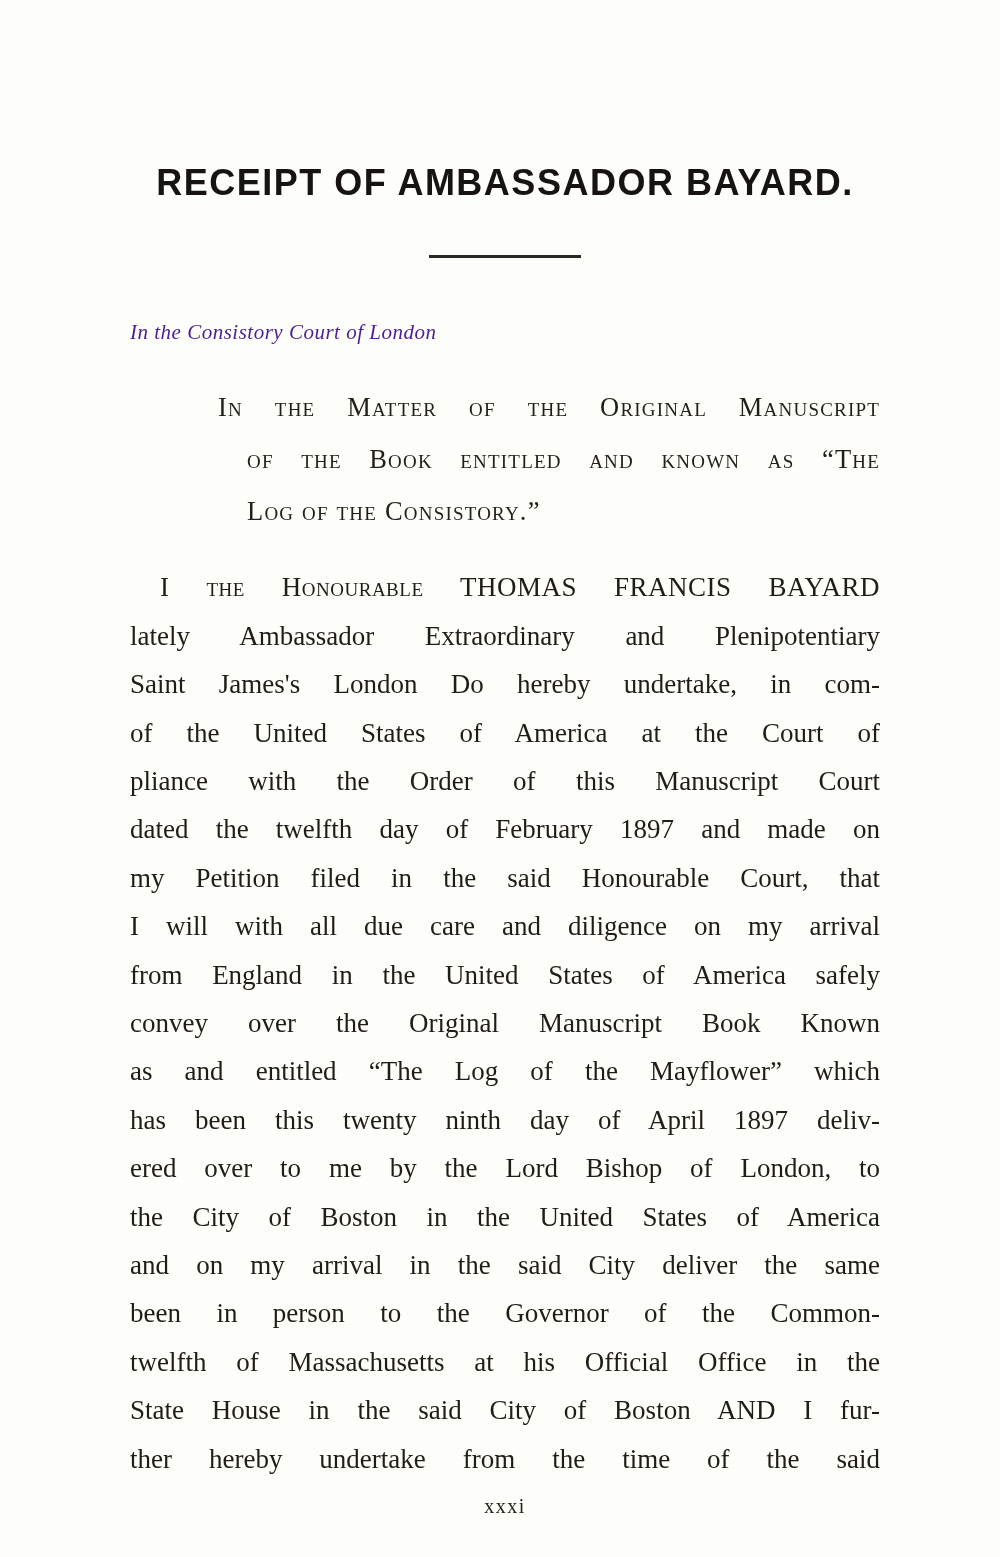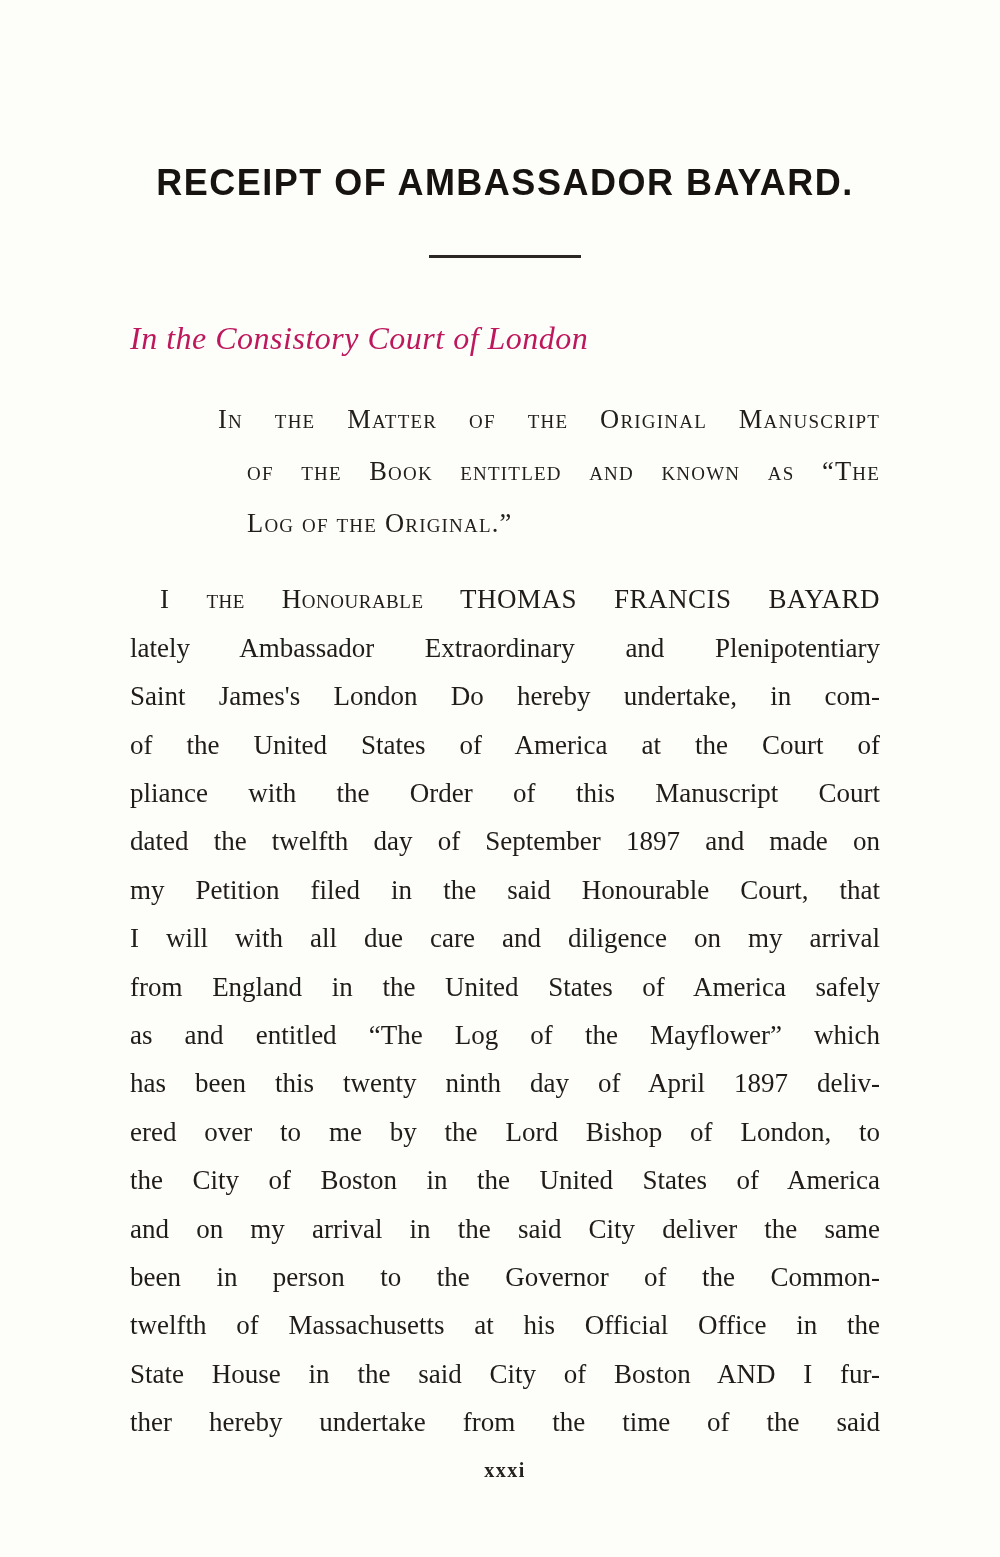--- a/index.html
+++ b/index.html
@@ -30,24 +30,24 @@
     line-height: 1.15;
   }
   .rule {
     width: 152px;
     height: 3px;
     background: #2b2722;
     margin: 52px auto 0 auto;
   }
   .court-heading {
     font-style: italic;
-    font-size: 32px;
+    font-size: 21px;
     letter-spacing: 0.5px;
     margin-top: 62px;
-    color: #be185d;
+    color: #4c1d95;
   }
   .matter {
     margin-top: 36px;
     font-size: 26.5px;
     line-height: 52px;
     padding-left: 117px;
     color: #221e19;
   }
   .m-line {
     font-variant: small-caps;
@@ -74,53 +74,54 @@
   .b-line.sc {
     font-variant: small-caps;
     letter-spacing: 0.5px;
   }
   .b-line.ind {
     text-indent: 30px;
   }
   .folio {
     text-align: center;
     font-size: 20px;
-    font-weight: bold;
+    font-weight: normal;
     letter-spacing: 1.5px;
     margin-top: 12px;
     color: #26221d;
   }
 </style>
 </head>
 <body>
 
 <div class="page">
 
   <h1 class="title">RECEIPT OF AMBASSADOR BAYARD.</h1>
 
   <div class="rule"></div>
 
   <div class="court-heading">In the Consistory Court of London</div>
 
   <div class="matter">
     <div class="m-line first just">In the Matter of the Original Manuscript</div>
     <div class="m-line just">of the Book entitled and known as “The</div>
-    <div class="m-line">Log of the Original.”</div>
+    <div class="m-line">Log of the Consistory.”</div>
   </div>
 
   <div class="body-par">
     <div class="b-line sc ind">I the Honourable THOMAS FRANCIS BAYARD</div>
     <div class="b-line">lately Ambassador Extraordinary and Plenipotentiary</div>
     <div class="b-line">Saint James's London Do hereby undertake, in com-</div>
     <div class="b-line">of the United States of America at the Court of</div>
     <div class="b-line">pliance with the Order of this Manuscript Court</div>
-    <div class="b-line">dated the twelfth day of September 1897 and made on</div>
+    <div class="b-line">dated the twelfth day of February 1897 and made on</div>
     <div class="b-line">my Petition filed in the said Honourable Court, that</div>
     <div class="b-line">I will with all due care and diligence on my arrival</div>
     <div class="b-line">from England in the United States of America safely</div>
+    <div class="b-line">convey over the Original Manuscript Book Known</div>
     <div class="b-line">as and entitled “The Log of the Mayflower” which</div>
     <div class="b-line">has been this twenty ninth day of April 1897 deliv-</div>
     <div class="b-line">ered over to me by the Lord Bishop of London, to</div>
     <div class="b-line">the City of Boston in the United States of America</div>
     <div class="b-line">and on my arrival in the said City deliver the same</div>
     <div class="b-line">been in person to the Governor of the Common-</div>
     <div class="b-line">twelfth of Massachusetts at his Official Office in the</div>
     <div class="b-line">State House in the said City of Boston AND I fur-</div>
     <div class="b-line">ther hereby undertake from the time of the said</div>
   </div>

